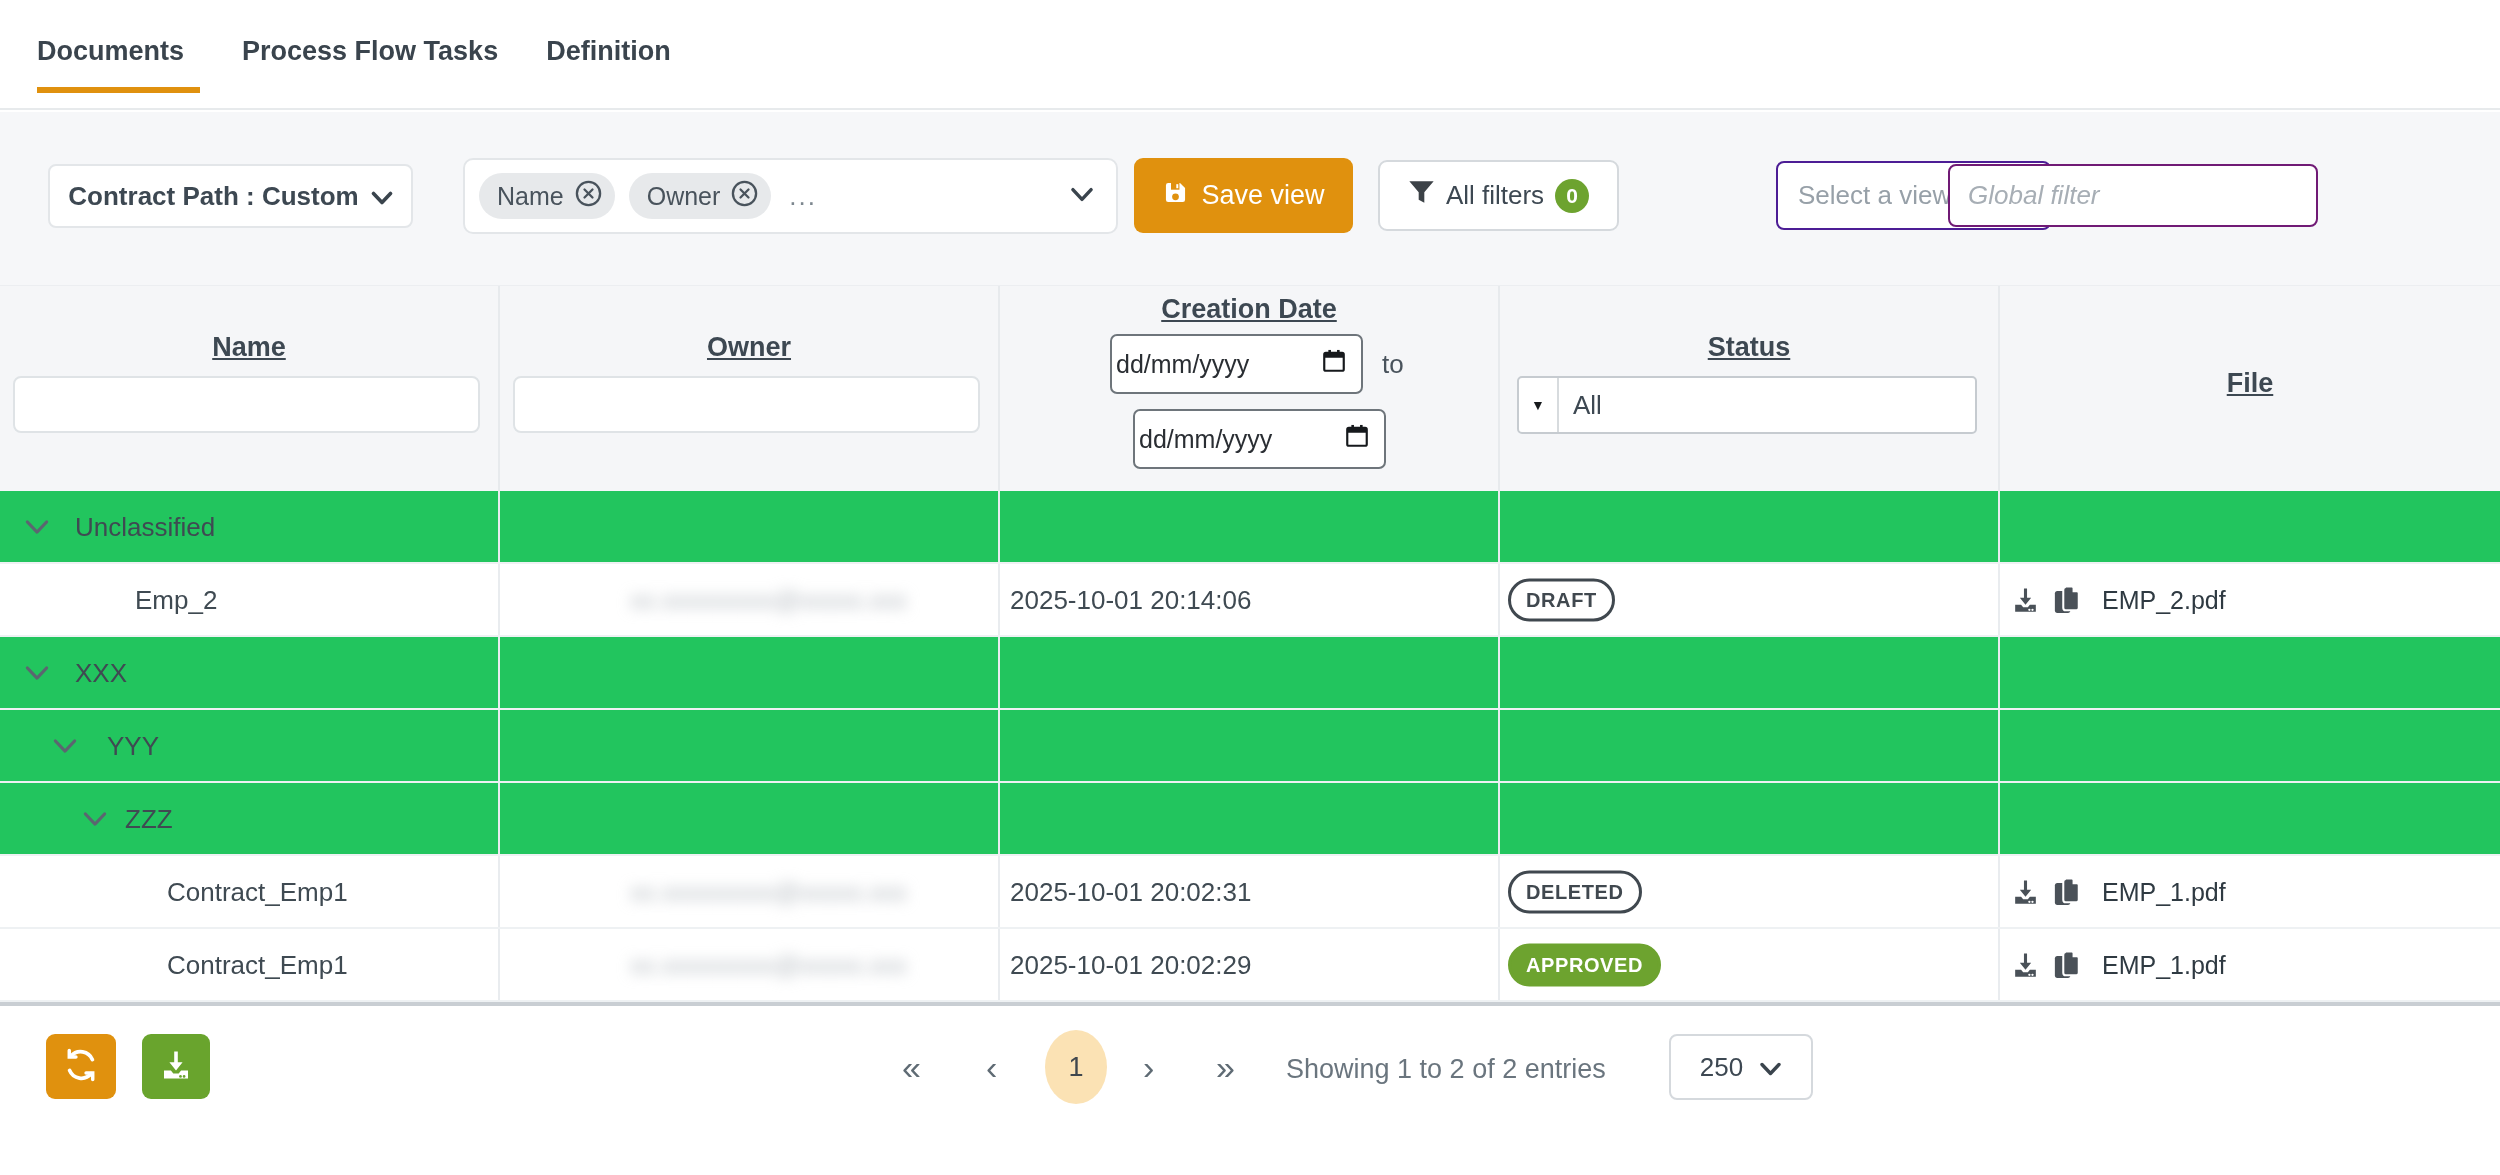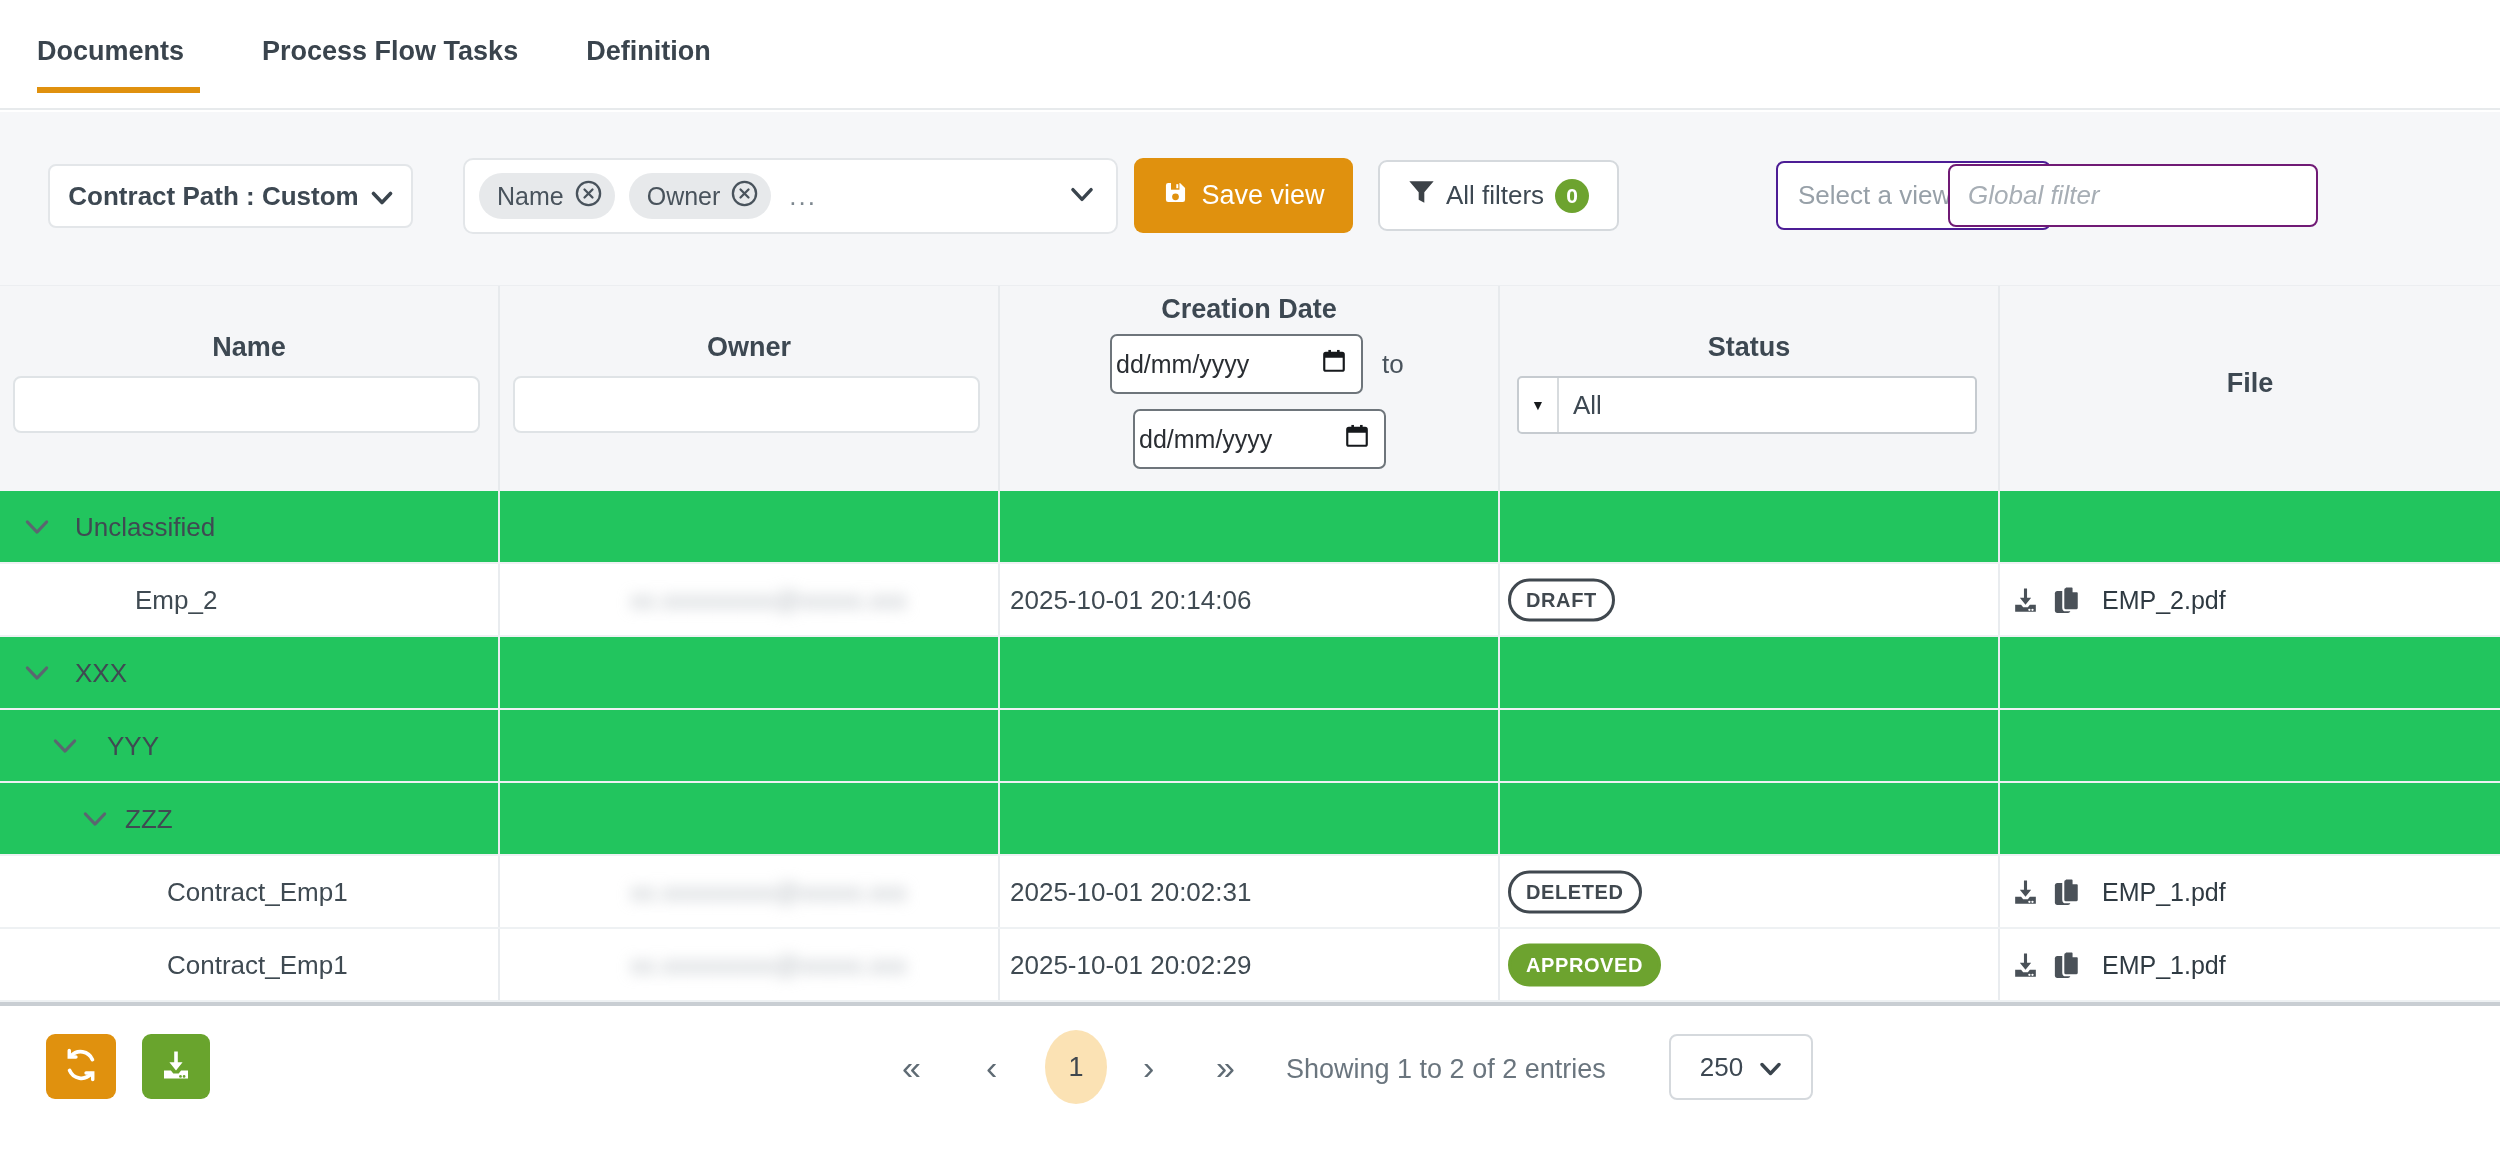--- a/index.html
+++ b/index.html
@@ -2,21 +2,21 @@
 <html><head>
 <meta charset="utf-8">
 <style>
   * { margin:0; padding:0; box-sizing:border-box; }
   html,body { background:#fff; }
   body { font-family:"Liberation Sans", sans-serif; color:#3f4a52; }
   #app { position:relative; width:2500px; height:1175px; overflow:hidden; background:#fff; }
 
   
   .tabbar { position:absolute; left:0; top:0; width:2500px; height:110px; background:#fff; border-bottom:2px solid #e7eaec; }
-  .tabs { position:absolute; left:37px; top:22px; display:flex; gap:62px; }
+  .tabs { position:absolute; left:37px; top:22px; display:flex; gap:42px; }
   .tab { font-size:27px; font-weight:bold; color:#3a444d; padding:14px 6px 20px 0; cursor:pointer; }
   .tab.active { border-bottom:6px solid #e0910e; padding-right:16px; }
 
   
   .filterbar { position:absolute; left:0; top:112px; width:2500px; height:173px; background:#f6f7f9; }
   .scope-box { position:absolute; left:48px; top:52px; width:365px; height:64px; background:#fff; border:2px solid #e3e6e9; border-radius:8px; display:flex; align-items:center; justify-content:center; gap:12px; cursor:pointer; }
   .scope-box span { font-size:26px; font-weight:bold; color:#3d4852; }
   .chips-box { position:absolute; left:463px; top:46px; width:655px; height:76px; background:#fff; border:2px solid #e3e6e9; border-radius:10px; display:flex; align-items:center; padding:0 22px 0 14px; }
   .chip { display:flex; align-items:center; gap:10px; background:#e7e9eb; border-radius:24px; height:46px; padding:0 12px 0 18px; margin-right:14px; font-size:25px; color:#49535c; }
   .chips-more { color:#7d878f; font-size:26px; letter-spacing:2px; margin-left:4px; }
@@ -26,21 +26,21 @@
   .count-badge { min-width:34px; height:34px; border-radius:17px; background:#6da32f; color:#fff; font-size:21px; font-weight:bold; display:flex; align-items:center; justify-content:center; }
   .select-view { position:absolute; left:1776px; top:49px; width:275px; height:69px; background:#fff; border:2px solid #4c1d95; border-radius:8px; display:flex; align-items:center; justify-content:space-between; padding:0 20px; cursor:pointer; }
   .select-view span { font-size:26px; color:#97a0a8; }
   .global-filter { position:absolute; left:1948px; top:52px; width:370px; height:63px; background:#fff; border:2px solid #701a75; border-radius:8px; font-size:26px; font-style:italic; color:#3f4a52; padding:12px 18px; font-family:inherit; }
   .global-filter::placeholder { color:#a7aeb5; font-style:italic; }
 
   
   .thead { position:absolute; left:0; top:285px; width:2500px; height:206px; background:#f5f6f8; border-top:1px solid #eceef1; display:flex; }
   .hcell { position:relative; width:500px; height:100%; border-right:2px solid #e7eaed; }
   .hcell:last-child { border-right:none; }
-  .hlabel { position:absolute; width:100%; text-align:center; font-size:27px; font-weight:bold; color:#3d4852; }
+  .hlabel { position:absolute; width:100%; text-align:center; font-size:27px; font-weight:bold; color:#3d4852;text-decoration:underline; }
   .fil-input { position:absolute; left:13px; top:90px; width:467px; height:57px; background:#fff; border:2px solid #dfe3e6; border-radius:8px; font-size:25px; color:#3f4a52; padding:0 14px; font-family:inherit; }
   .date-input { position:absolute; height:60px; width:253px; background:#fff; border:2px solid #6e757b; border-radius:7px; display:flex; align-items:center; justify-content:space-between; padding:0 14px 0 4px; cursor:text; }
   .date-input span { font-size:25px; color:#2a2e33; }
   .date-to { position:absolute; left:382px; top:63px; font-size:26px; color:#49535c; }
   .status-select { position:absolute; left:17px; top:90px; width:460px; height:58px; background:#fff; border:2px solid #c6cbd0; border-radius:5px; display:flex; align-items:stretch; cursor:pointer; }
   .status-caret { width:40px; display:flex; align-items:center; justify-content:center; border-right:2px solid #d7dbde; font-size:14px; color:#16191c; }
   .status-value { display:flex; align-items:center; padding-left:14px; font-size:26px; color:#3d4852; }
 
   
   .tbody { position:absolute; left:0; top:491px; width:2500px; }

